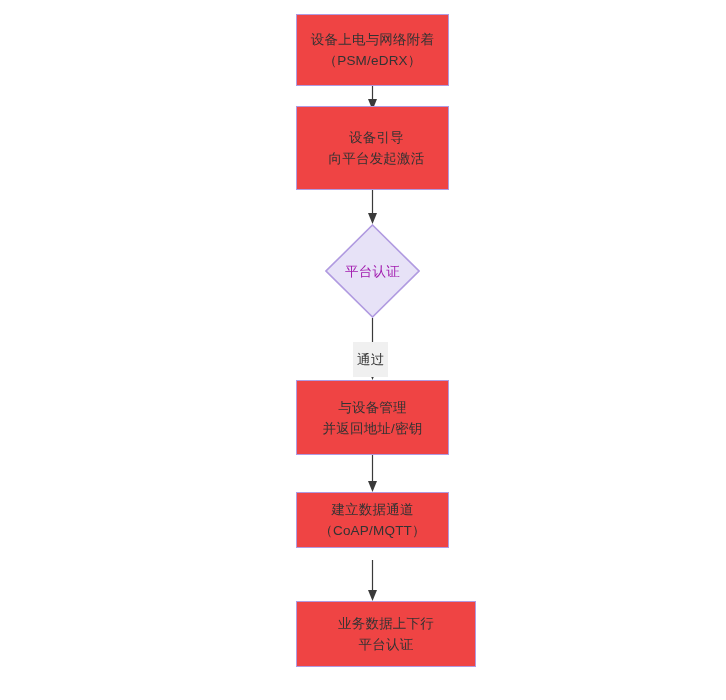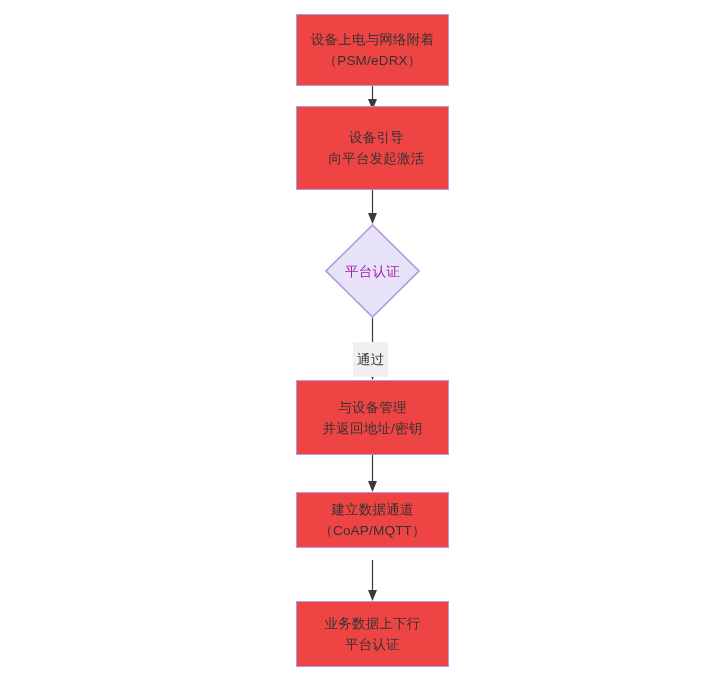--- a/index.html
+++ b/index.html
@@ -146,18 +146,18 @@
   <div class="node" id="node-n4" style="left:296px; top:380px; width:153px; height:75px;">
     <span class="line">与设备管理</span>
     <span class="line">并返回地址/密钥</span>
   </div>
 
   <div class="node" id="node-n5" style="left:296px; top:492px; width:153px; height:56px;">
     <span class="line">建立数据通道</span>
     <span class="line">（CoAP/MQTT）</span>
   </div>
 
-  <div class="node" id="node-n6" style="left:296px; top:601px; width:153px; height:66px;">
+  <div class="node" id="node-n6" style="left:296px; top:601px; width:180px; height:66px;">
     <span class="line">业务数据上下行</span>
     <span class="line">平台认证</span>
   </div>
 
 </div>
 
 </body></html>

